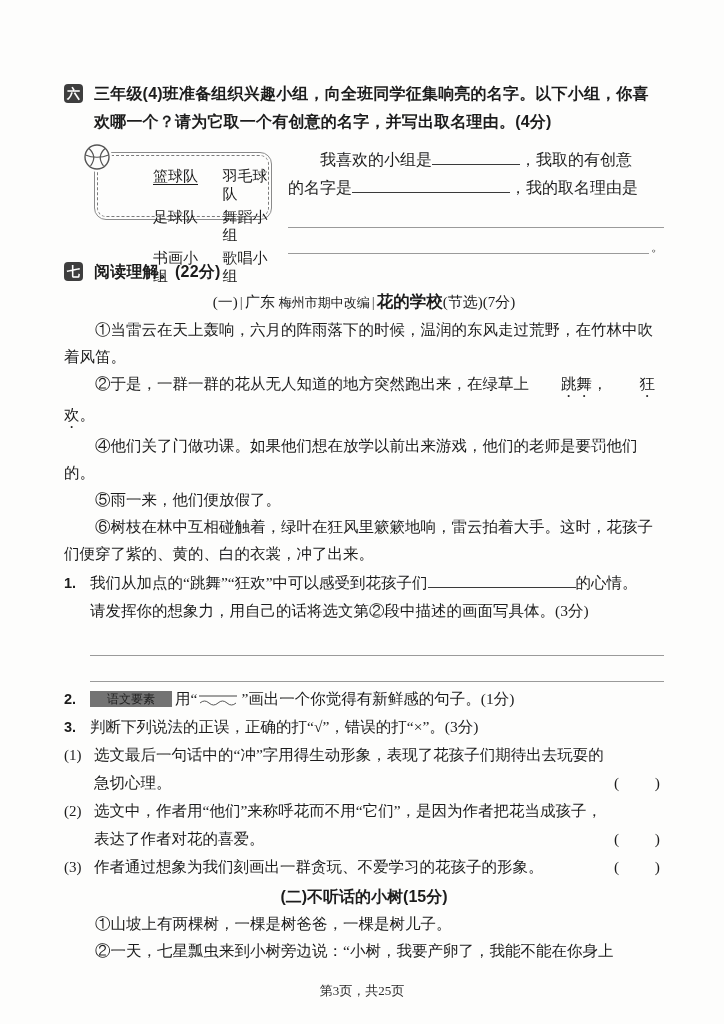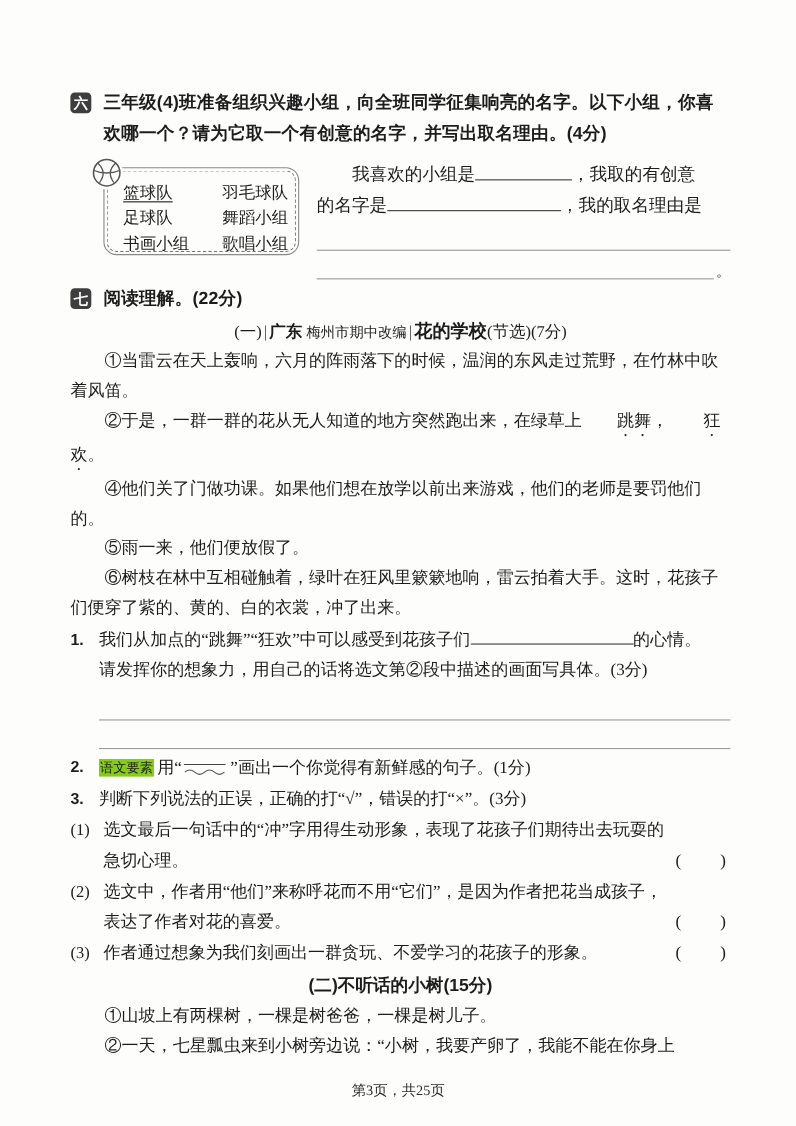--- a/index.html
+++ b/index.html
@@ -25,21 +25,21 @@
     font-family:"Liberation Sans", sans-serif; font-weight:bold;
   }
   .sec-title {
     font-family:"Liberation Sans", sans-serif;
     font-weight:700; font-size:16px; line-height:28px;
     letter-spacing:0.2px;
   }
 
   
   .six-content { display:flex; gap:16px; margin:10px 0 4px 30px; }
-  .group-box { position:relative; width:178px; height:80px; flex:none; margin-top:6px; }
+  .group-box { position:relative; width:178px; height:68px; flex:none; margin-top:6px;padding-left:41px; }
   .gb-outer { position:absolute; inset:0; border:1px solid #8a8a8a; border-radius:12px; }
   .gb-inner { position:absolute; inset:3px; border:1px dashed #7a7a7a; border-radius:9px; }
   .basketball { position:absolute; top:-10px; left:-12px; width:30px; height:30px; background:#fdfdfc; border-radius:50%; }
   .group-grid {
     position:relative;
     display:grid; grid-template-columns:auto auto;
     column-gap:20px; row-gap:5px;
     padding:15px 0 0 18px;
     font-size:15px; line-height:18px;
   }
@@ -49,44 +49,44 @@
   .blank { display:inline-block; border-bottom:1px solid #3a3a3a; height:15px; vertical-align:baseline; }
   .b90 { width:88px; } .b160 { width:158px; }
   .indent2 { text-indent:2em; }
   .ans-row { display:flex; align-items:flex-end; height:26px; }
   .ans-row .rule { flex:1; border-bottom:1px solid #9a9a9a; height:100%; }
   .ans-row .tail { flex:none; font-size:13px; line-height:14px; padding-left:2px; }
 
   
   .passage-head { text-align:center; font-size:15px; line-height:26px; margin-top:2px; }
   .ph-bar { color:#444; padding:0 2px; }
-  .ph-region { font-family:"Liberation Sans", sans-serif; font-weight:700; font-size:15px; }
+  .ph-region { font-family:"Liberation Sans", sans-serif; font-weight:400; font-size:15px; }
   .ph-source { font-size:13px; font-family:"Liberation Sans", sans-serif; }
   .ph-title { font-family:"Liberation Sans", sans-serif; font-weight:700; font-size:16.5px; }
   .ph-suffix { font-size:15px; }
   .para { text-indent:2em; font-size:15.5px; line-height:27px; }
   .em-dot {
     -webkit-text-emphasis:filled dot; -webkit-text-emphasis-position:under right;
     text-emphasis:filled dot; text-emphasis-position:under right;margin-left:32px;
   }
 
   
   .q { display:flex; font-size:15.5px; line-height:28px; }
   .q-num {
     width:26px; flex:none;
     font-family:"Liberation Sans", sans-serif; font-weight:700; font-size:14.5px;
   }
   .q-body { flex:1; }
   .inline-blank { display:inline-block; width:148px; border-bottom:1px solid #3a3a3a; height:15px; }
   .q-anslines { margin:5px 0 3px 26px; }
   .q-anslines .rule2 { height:26px; border-bottom:1px solid #9a9a9a; }
   .tag {
-    background:#84cc16; color:#222;
+    background:#737373; color:#222;
     font-family:"Liberation Sans", sans-serif;
-    font-size:12px; padding:1px 1px; margin-right:3px;
+    font-size:12px; padding:1px 17px; margin-right:3px;
     vertical-align:1px;
   }
   .wavy { vertical-align:-2px; margin:0 2px; }
 
   .sub { display:flex; font-size:15.5px; line-height:28px; }
   .sub-num { width:30px; flex:none; font-size:15px; }
   .sub-body { flex:1; }
   .sub-flex { display:flex; }
   .paren {
     margin-left:auto; flex:none;

